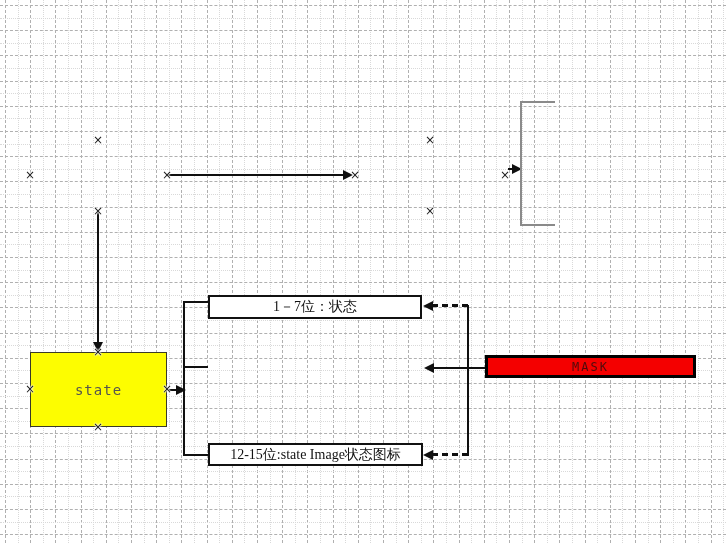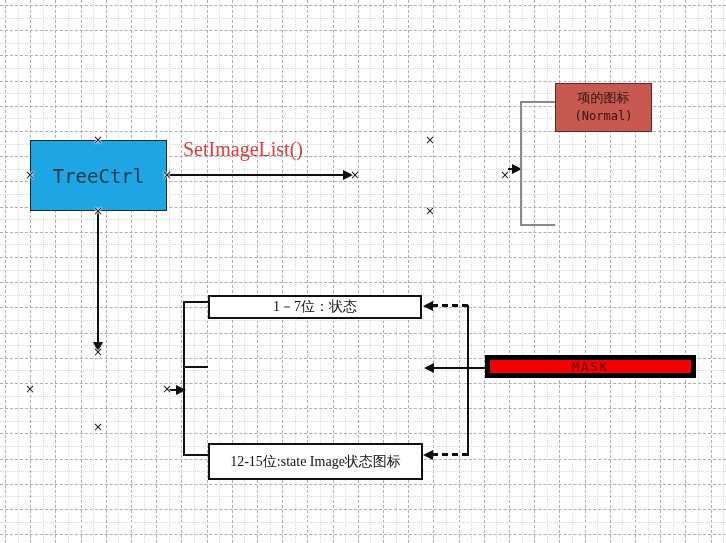--- a/index.html
+++ b/index.html
@@ -23,24 +23,24 @@
                border:1px solid #5f2b26;color:#301210;font-size:13px;line-height:1.45;
                flex-direction:column;}
   #n-normal{top:83px;}
   #n-stateicon{top:203px;}
   #n-state{left:30px;top:352px;width:137px;height:75px;background:#fdfd00;
            border:1px solid #3a3a28;color:#55554d;font-size:14px;letter-spacing:1px;}
   #n-bits17{left:208px;top:295px;width:214px;height:24px;background:#ffffff;
             border:2px solid #111;color:#111;font-size:14px;}
   #n-bits811{left:208px;top:355px;width:215px;height:25px;background:#f40000;
              border:1px solid #4d0000;color:#6b0b0b;font-size:14px;}
-  #n-bits1215{left:208px;top:443px;width:215px;height:37px;background:#ffffff;
+  #n-bits1215{left:208px;top:443px;width:215px;height:23px;background:#ffffff;
               border:2px solid #111;color:#111;font-size:14px;}
   #n-mask{left:485px;top:355px;width:211px;height:23px;background:#f40000;
-          border:5px solid #000000;color:#500b0b;font-size:12px;letter-spacing:2px;}
+          border:3px solid #000000;color:#500b0b;font-size:12px;letter-spacing:2px;}
 
   .mlabel{position:absolute;color:#e23c3c;font-size:20px;white-space:nowrap;}
   #lbl-sil{left:183px;top:138px;}
   #lbl-sis{left:36px;top:262px;}
 
   .ln{position:absolute;}
   .solid-h{border-top:2px solid #101010;height:0;}
   .solid-v{border-left:2px solid #101010;width:0;}
   .gray-h{border-top:2px solid #8a8a8a;height:0;}
   .gray-v{border-left:2px solid #8a8a8a;width:0;}
@@ -188,46 +188,41 @@
 
   <div class="ln solid-h" style="left:433px;top:367px;width:52px;"></div>
   <div class="arr arr-l" style="left:424px;top:363px;"></div>
 
   <div class="ln solid-v" style="left:467px;top:305px;height:151px;"></div>
   <div class="ln dash-h" style="left:432px;top:304px;width:36px;"></div>
   <div class="arr arr-l" style="left:423px;top:301px;"></div>
   <div class="ln dash-h" style="left:432px;top:453px;width:36px;"></div>
   <div class="arr arr-l" style="left:423px;top:450px;"></div>
 
-  <div id="n-treectrl" class="node mono">
-    <span>TreeCtrl</span>
-  </div>
-
-
-  <div id="n-normal" class="node">
-    <span>项的图标</span>
-    <span class="mono" style="font-size:12px;">(Normal)</span>
-  </div>
-
-
+
+
+
+
+  <div id="n-state" class="node mono">
+    <span>state</span>
+  </div>
 
   <div id="n-bits17" class="node">
     <span>1－7位：状态</span>
   </div>
 
 
   <div id="n-bits1215" class="node">
     <span>12-15位:state Image状态图标</span>
   </div>
 
   <div id="n-mask" class="node mono">
     <span>MASK</span>
   </div>
 
-  <div id="lbl-sil" class="mlabel">SetImageList()</div>
 
   <span class="handle" style="left:98px;top:140px;">×</span>
   <span class="handle" style="left:30px;top:175px;">×</span>
   <span class="handle" style="left:167px;top:175px;">×</span>
   <span class="handle" style="left:98px;top:211px;">×</span>
   <span class="handle" style="left:430px;top:140px;">×</span>
   <span class="handle" style="left:355px;top:175px;">×</span>
   <span class="handle" style="left:505px;top:175px;">×</span>
   <span class="handle" style="left:430px;top:211px;">×</span>
   <span class="handle" style="left:98px;top:352px;">×</span>

